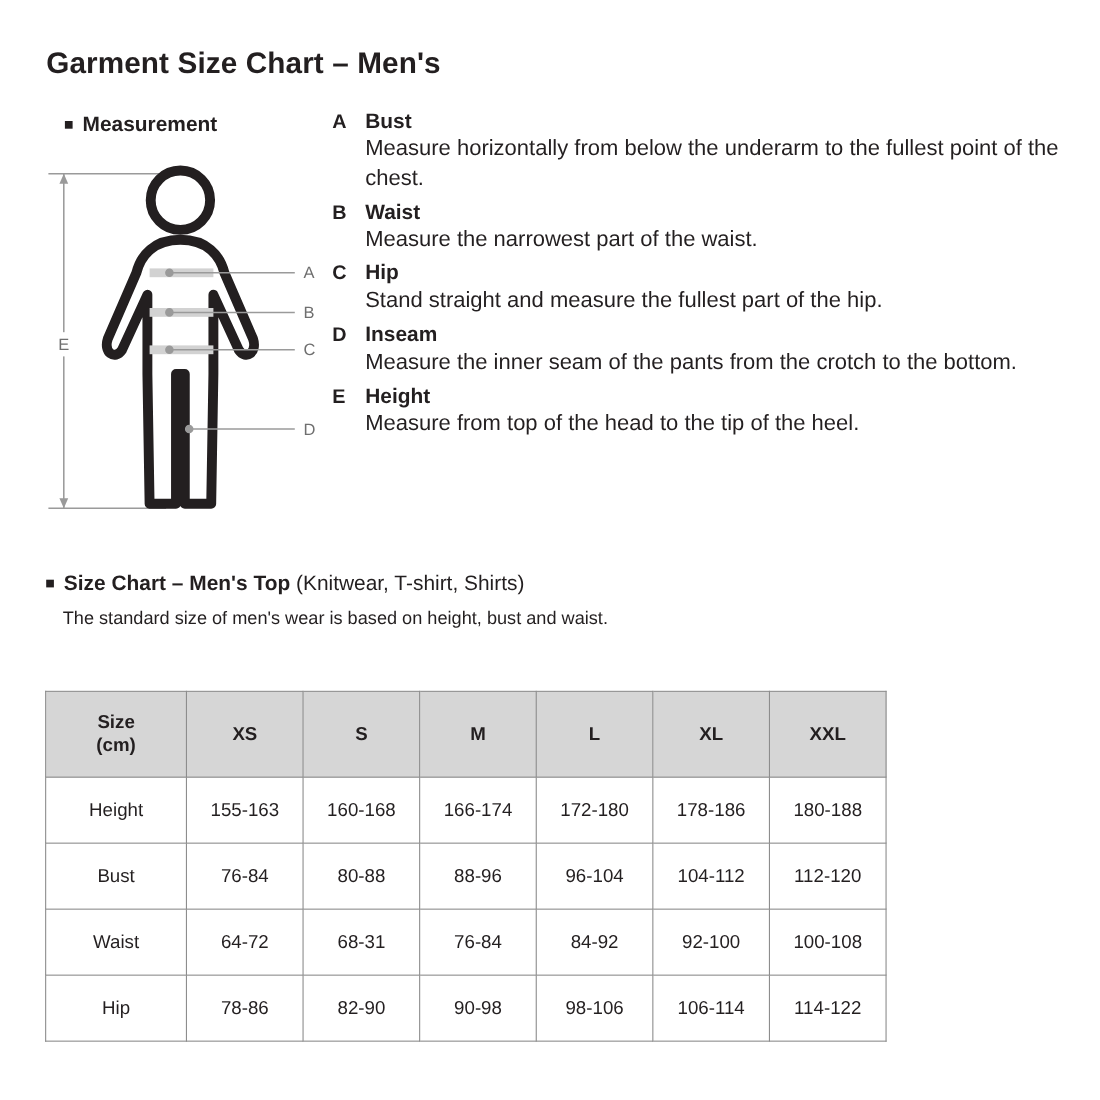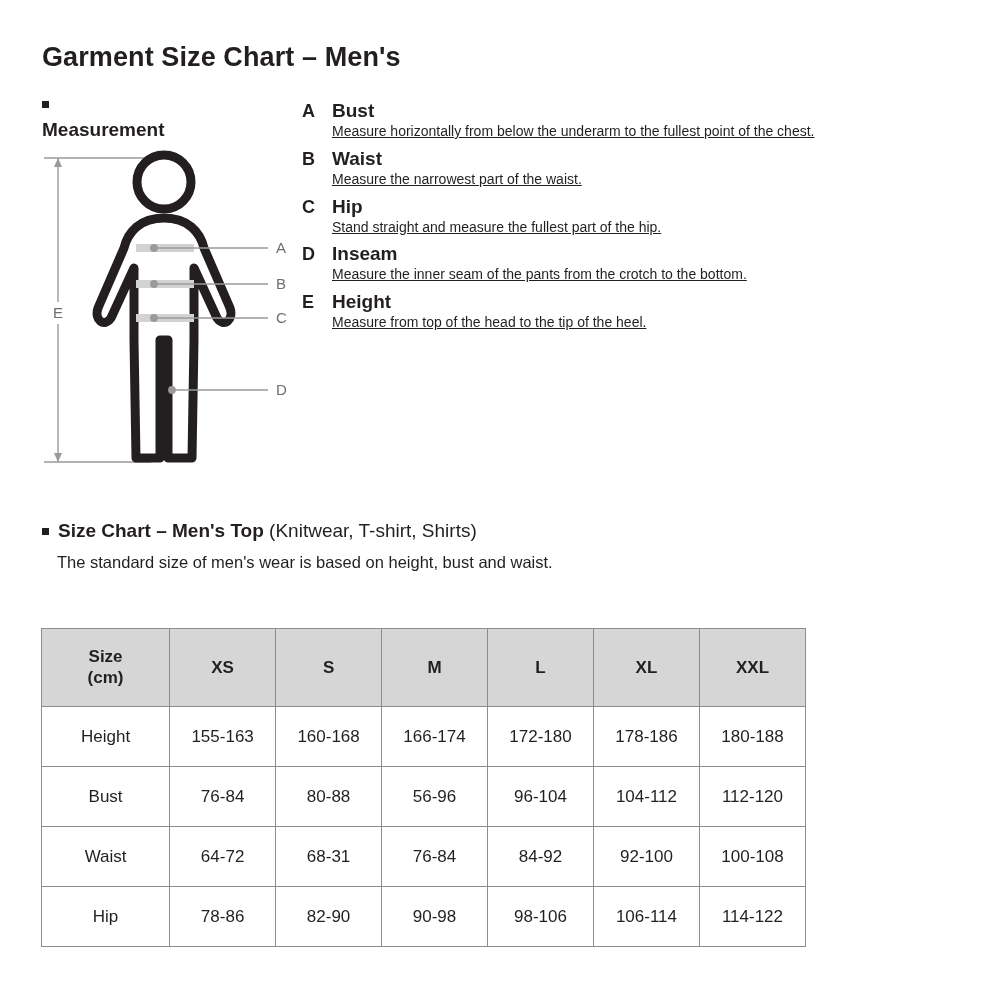--- a/index.html
+++ b/index.html
@@ -38,23 +38,22 @@
     display: inline-block;
     width: 7px;
     height: 7px;
     background: #231f20;
     flex: 0 0 auto;
     position: relative;
     top: -2px;
   }
   .measurement-head {
     position: absolute;
-    left: 42px;
+    left: 59px;
     top: 103px;
-    flex-direction: column;
   }
   
   .figure {
     position: absolute;
     left: 36px;
     top: 140px;
     width: 260px;
     height: 345px;
   }
   .figure svg { display: block; }
@@ -77,26 +76,25 @@
   }
   .def-letter {
     width: 30px;
     flex: 0 0 30px;
     font-size: 18px;
     font-weight: bold;
   }
   .def-name { font-size: 19px; font-weight: bold; }
   .def-desc {
     margin-left: 30px;
-    font-size: 14px;
+    font-size: 20px;
     line-height: 1.34;
     font-weight: normal;
     color: #231f20;
     max-width: 650px;
-    text-decoration: underline;
   }
 
   
   .sizechart-head {
     position: absolute;
     left: 42px;
     top: 520px;
     white-space: nowrap;
   }
   .sizechart-head .normal {
@@ -283,21 +281,21 @@
         <td>160-168</td>
         <td>166-174</td>
         <td>172-180</td>
         <td>178-186</td>
         <td>180-188</td>
       </tr>
       <tr>
         <td>Bust</td>
         <td>76-84</td>
         <td>80-88</td>
-        <td>56-96</td>
+        <td>88-96</td>
         <td>96-104</td>
         <td>104-112</td>
         <td>112-120</td>
       </tr>
       <tr>
         <td>Waist</td>
         <td>64-72</td>
         <td>68-31</td>
         <td>76-84</td>
         <td>84-92</td>

